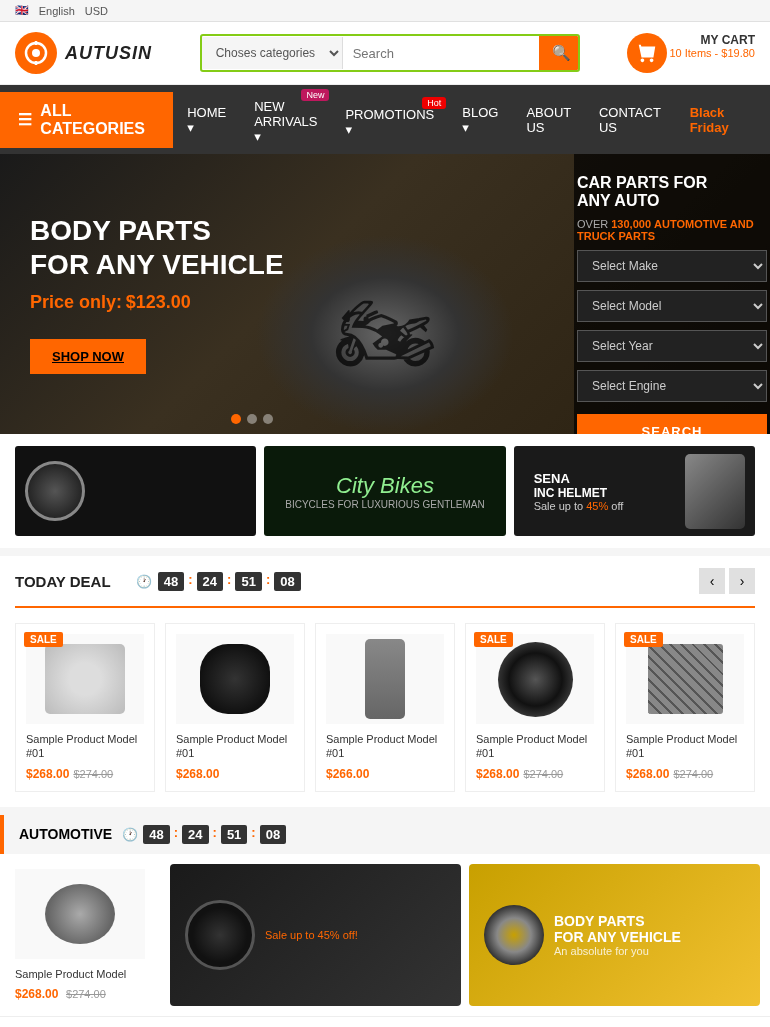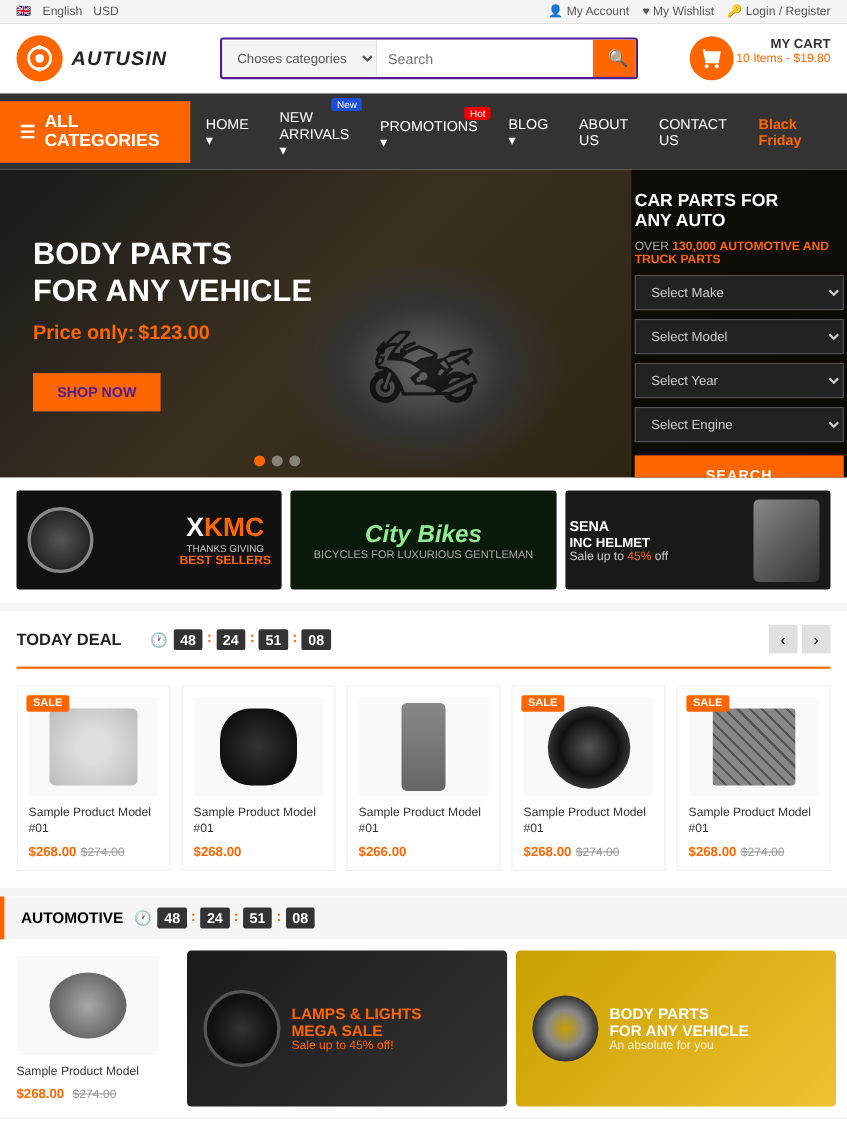--- a/index.html
+++ b/index.html
@@ -10,48 +10,48 @@
     .top-bar-left { display: flex; gap: 10px; align-items: center; }
     .top-bar-right { display: flex; gap: 12px; align-items: center; }
 
     
     .header { background: #fff; padding: 10px 15px; display: flex; align-items: center; justify-content: space-between; border-bottom: 1px solid #eee; }
     .logo { display: flex; align-items: center; gap: 8px; }
     .logo-icon { width: 42px; height: 42px; background: #f60; border-radius: 50%; display: flex; align-items: center; justify-content: center; }
     .logo-icon svg { width: 28px; height: 28px; }
     .logo-text { font-size: 18px; font-weight: 900; color: #222; font-style: italic; letter-spacing: 1px; }
 
-    .search-bar { display: flex; align-items: center; border: 2px solid #4c1d95; border-radius: 3px; overflow: hidden; flex: 1; max-width: 380px; margin: 0 20px; }
+    .search-bar { display: flex; align-items: center; border: 2px solid #84cc16; border-radius: 3px; overflow: hidden; flex: 1; max-width: 380px; margin: 0 20px; }
     .search-category { background: #f5f5f5; border: none; border-right: 1px solid #ddd; padding: 8px 10px; font-size: 12px; color: #555; cursor: pointer; }
     .search-input { border: none; padding: 8px 10px; flex: 1; font-size: 13px; outline: none; }
     .search-btn { background: #f60; border: none; padding: 8px 14px; cursor: pointer; color: #fff; font-size: 15px; }
 
     .cart-section { display: flex; align-items: flex-start; gap: 2px; cursor: pointer; }
     .cart-icon-wrap { background: #f60; border-radius: 50%; width: 40px; height: 40px; display: flex; align-items: center; justify-content: center; }
     .cart-info { text-align: right; }
     .cart-label { font-size: 12px; font-weight: 700; color: #333; text-transform: uppercase; }
     .cart-detail { font-size: 11px; color: #f60; }
 
     
     .nav { background: #333; display: flex; align-items: center; }
     .nav-allcats { background: #f60; color: #fff; padding: 10px 18px; font-weight: 700; font-size: 13px; display: flex; align-items: center; gap: 8px; cursor: pointer; text-transform: uppercase; }
     .nav-allcats span { font-size: 16px; }
     .nav-items { display: flex; align-items: center; flex: 1; }
     .nav-item { color: #fff; padding: 10px 14px; font-size: 13px; cursor: pointer; position: relative; text-decoration: none; display: flex; align-items: center; gap: 3px; }
-    .nav-badge { background: #1d4ed8; color: #fff; font-size: 9px; padding: 1px 5px; border-radius: 3px; position: absolute; top: 4px; right: 2px; }
+    .nav-badge { background: #be185d; color: #fff; font-size: 9px; padding: 1px 5px; border-radius: 3px; position: absolute; top: 4px; right: 2px; }
     .nav-badge-hot { background: #e00; }
     .nav-blackfriday { color: #f60; font-weight: 700; margin-left: auto; padding: 10px 15px; }
 
     
     .hero { background: linear-gradient(135deg, #1a1a1a 0%, #3a3020 40%, #2a2010 100%); position: relative; height: 280px; overflow: hidden; display: flex; }
     .hero-left { flex: 1; padding: 40px 30px; display: flex; flex-direction: column; justify-content: center; }
     .hero-left h1 { color: #fff; font-size: 28px; font-weight: 900; text-transform: uppercase; line-height: 1.2; margin-bottom: 10px; }
     .hero-left .price-text { color: #ccc; font-size: 13px; }
     .hero-left .price-text span { color: #f60; font-weight: 700; font-size: 18px; }
-    .shop-now-btn { background: #f60; color: #4c1d95; border: none; padding: 10px 22px; font-size: 13px; font-weight: 700; cursor: pointer; text-transform: uppercase; margin-top: 26px; display: inline-block; width: fit-content; }
+    .shop-now-btn { background: #f60; color: #000000; border: none; padding: 10px 22px; font-size: 13px; font-weight: 700; cursor: pointer; text-transform: uppercase; margin-top: 26px; display: inline-block; width: fit-content; text-decoration: underline; }
 
     .hero-moto { position: absolute; left: 50%; top: 0; transform: translateX(-50%); width: 350px; height: 280px; display: flex; align-items: flex-end; justify-content: center; }
 
     .hero-right { width: 196px; background: rgba(0,0,0,0.7); padding: 20px 3px; display: flex; flex-direction: column; gap: 8px; }
     .hero-right h2 { color: #fff; font-size: 16px; font-weight: 900; text-transform: uppercase; }
     .hero-right p { color: #aaa; font-size: 11px; }
     .hero-right p span { color: #f60; font-weight: 700; }
     .hero-select { width: 100%; padding: 7px 10px; border: 1px solid #555; background: #222; color: #ccc; font-size: 12px; cursor: pointer; }
     .search-btn-hero { background: #f60; color: #fff; border: none; width: 100%; padding: 10px; font-size: 13px; font-weight: 700; cursor: pointer; text-transform: uppercase; letter-spacing: 1px; margin-top: 4px; }
 
@@ -119,25 +119,20 @@
   </style>
 </head>
 <body>
 
 <div class="top-bar">
   <div class="top-bar-left">
     <span>🇬🇧</span>
     <span>English</span>
     <span>USD</span>
   </div>
-  <div class="top-bar-right">
-    <span>👤 <span>My Account</span></span>
-    <span>♥ <span>My Wishlist</span></span>
-    <span>🔑 <span>Login / Register</span></span>
-  </div>
 </div>
 
 <div class="header">
   <div class="logo">
     <div class="logo-icon">
       <svg viewBox="0 0 28 28" fill="white">
         <circle cx="14" cy="14" r="10" fill="none" stroke="white" stroke-width="2.5"></circle>
         <circle cx="14" cy="14" r="4" fill="white"></circle>
         <line x1="14" y1="2" x2="14" y2="6" stroke="white" stroke-width="2.5"></line>
         <line x1="14" y1="22" x2="14" y2="26" stroke="white" stroke-width="2.5"></line>
@@ -225,34 +220,29 @@
   <div class="hero-dots">
     <div class="hero-dot active"></div>
     <div class="hero-dot"></div>
     <div class="hero-dot"></div>
   </div>
 </div>
 
 <div class="promo-banners">
   <div class="promo-banner promo-banner-1">
     <div style="position:absolute;left:10px;top:50%;transform:translateY(-50%);width:60px;height:60px;background:radial-gradient(circle,#555,#111);border-radius:50%;border:3px solid #888;"></div>
-    <div style="position:absolute;right:10px;text-align:center;">
-      <div style="font-size:24px;font-weight:900;color:#fff;">X<span style="color:#f60;">KMC</span></div>
-      <div style="font-size:9px;color:#ccc;">THANKS GIVING</div>
-      <div style="font-size:11px;font-weight:700;color:#f60;">BEST SELLERS</div>
-    </div>
   </div>
   <div class="promo-banner promo-banner-2">
     <div style="text-align:center;">
-      <div style="font-size:22px;font-style:italic;font-weight:700;color:#90ee90;">City Bikes</div>
+      <div style="font-size:22px;font-style:italic;font-weight:400;color:#90ee90;">City Bikes</div>
       <div style="font-size:10px;color:#aaa;text-transform:uppercase;">BICYCLES FOR LUXURIOUS GENTLEMAN</div>
     </div>
   </div>
   <div class="promo-banner promo-banner-3">
-    <div style="position:absolute;left:4px;text-align:left;">
+    <div style="position:absolute;left:20px;text-align:left;">
       <div style="font-size:13px;font-weight:900;color:#fff;">SENA</div>
       <div style="font-size:12px;font-weight:900;color:#fff;">INC HELMET</div>
       <div style="font-size:11px;color:#ccc;">Sale up to <span style="color:#f60;">45%</span> off</div>
     </div>
     <div style="position:absolute;right:10px;width:60px;height:75px;background:linear-gradient(135deg,#888,#333);border-radius:5px;"></div>
   </div>
 </div>
 
 <div class="section">
   <div class="section-header">
@@ -345,21 +335,20 @@
         <span class="product-price">$268.00</span>
         <span class="product-price-old">$274.00</span>
       </div>
     </div>
 
     <div class="auto-banners">
       <div class="auto-banner-1">
         <div style="display:flex;align-items:center;gap:10px;">
           <div class="img-speaker" style="flex-shrink:0;"></div>
           <div>
-            <h3><span>LAMPS &amp; LIGHTS</span><br><span>MEGA SALE</span></h3>
             <p><span>Sale up to</span> <span style="color:#f60;">45%</span> <span>off!</span></p>
           </div>
         </div>
       </div>
       <div class="auto-banner-2">
         <div style="display:flex;align-items:center;gap:10px;">
           <div class="img-wheel" style="flex-shrink:0;width:60px;height:60px;"></div>
           <div>
             <h3 style="color:#fff;"><span>BODY PARTS</span><br><span>FOR ANY VEHICLE</span></h3>
             <p style="color:rgba(255,255,255,0.8);">An absolute for you</p>

